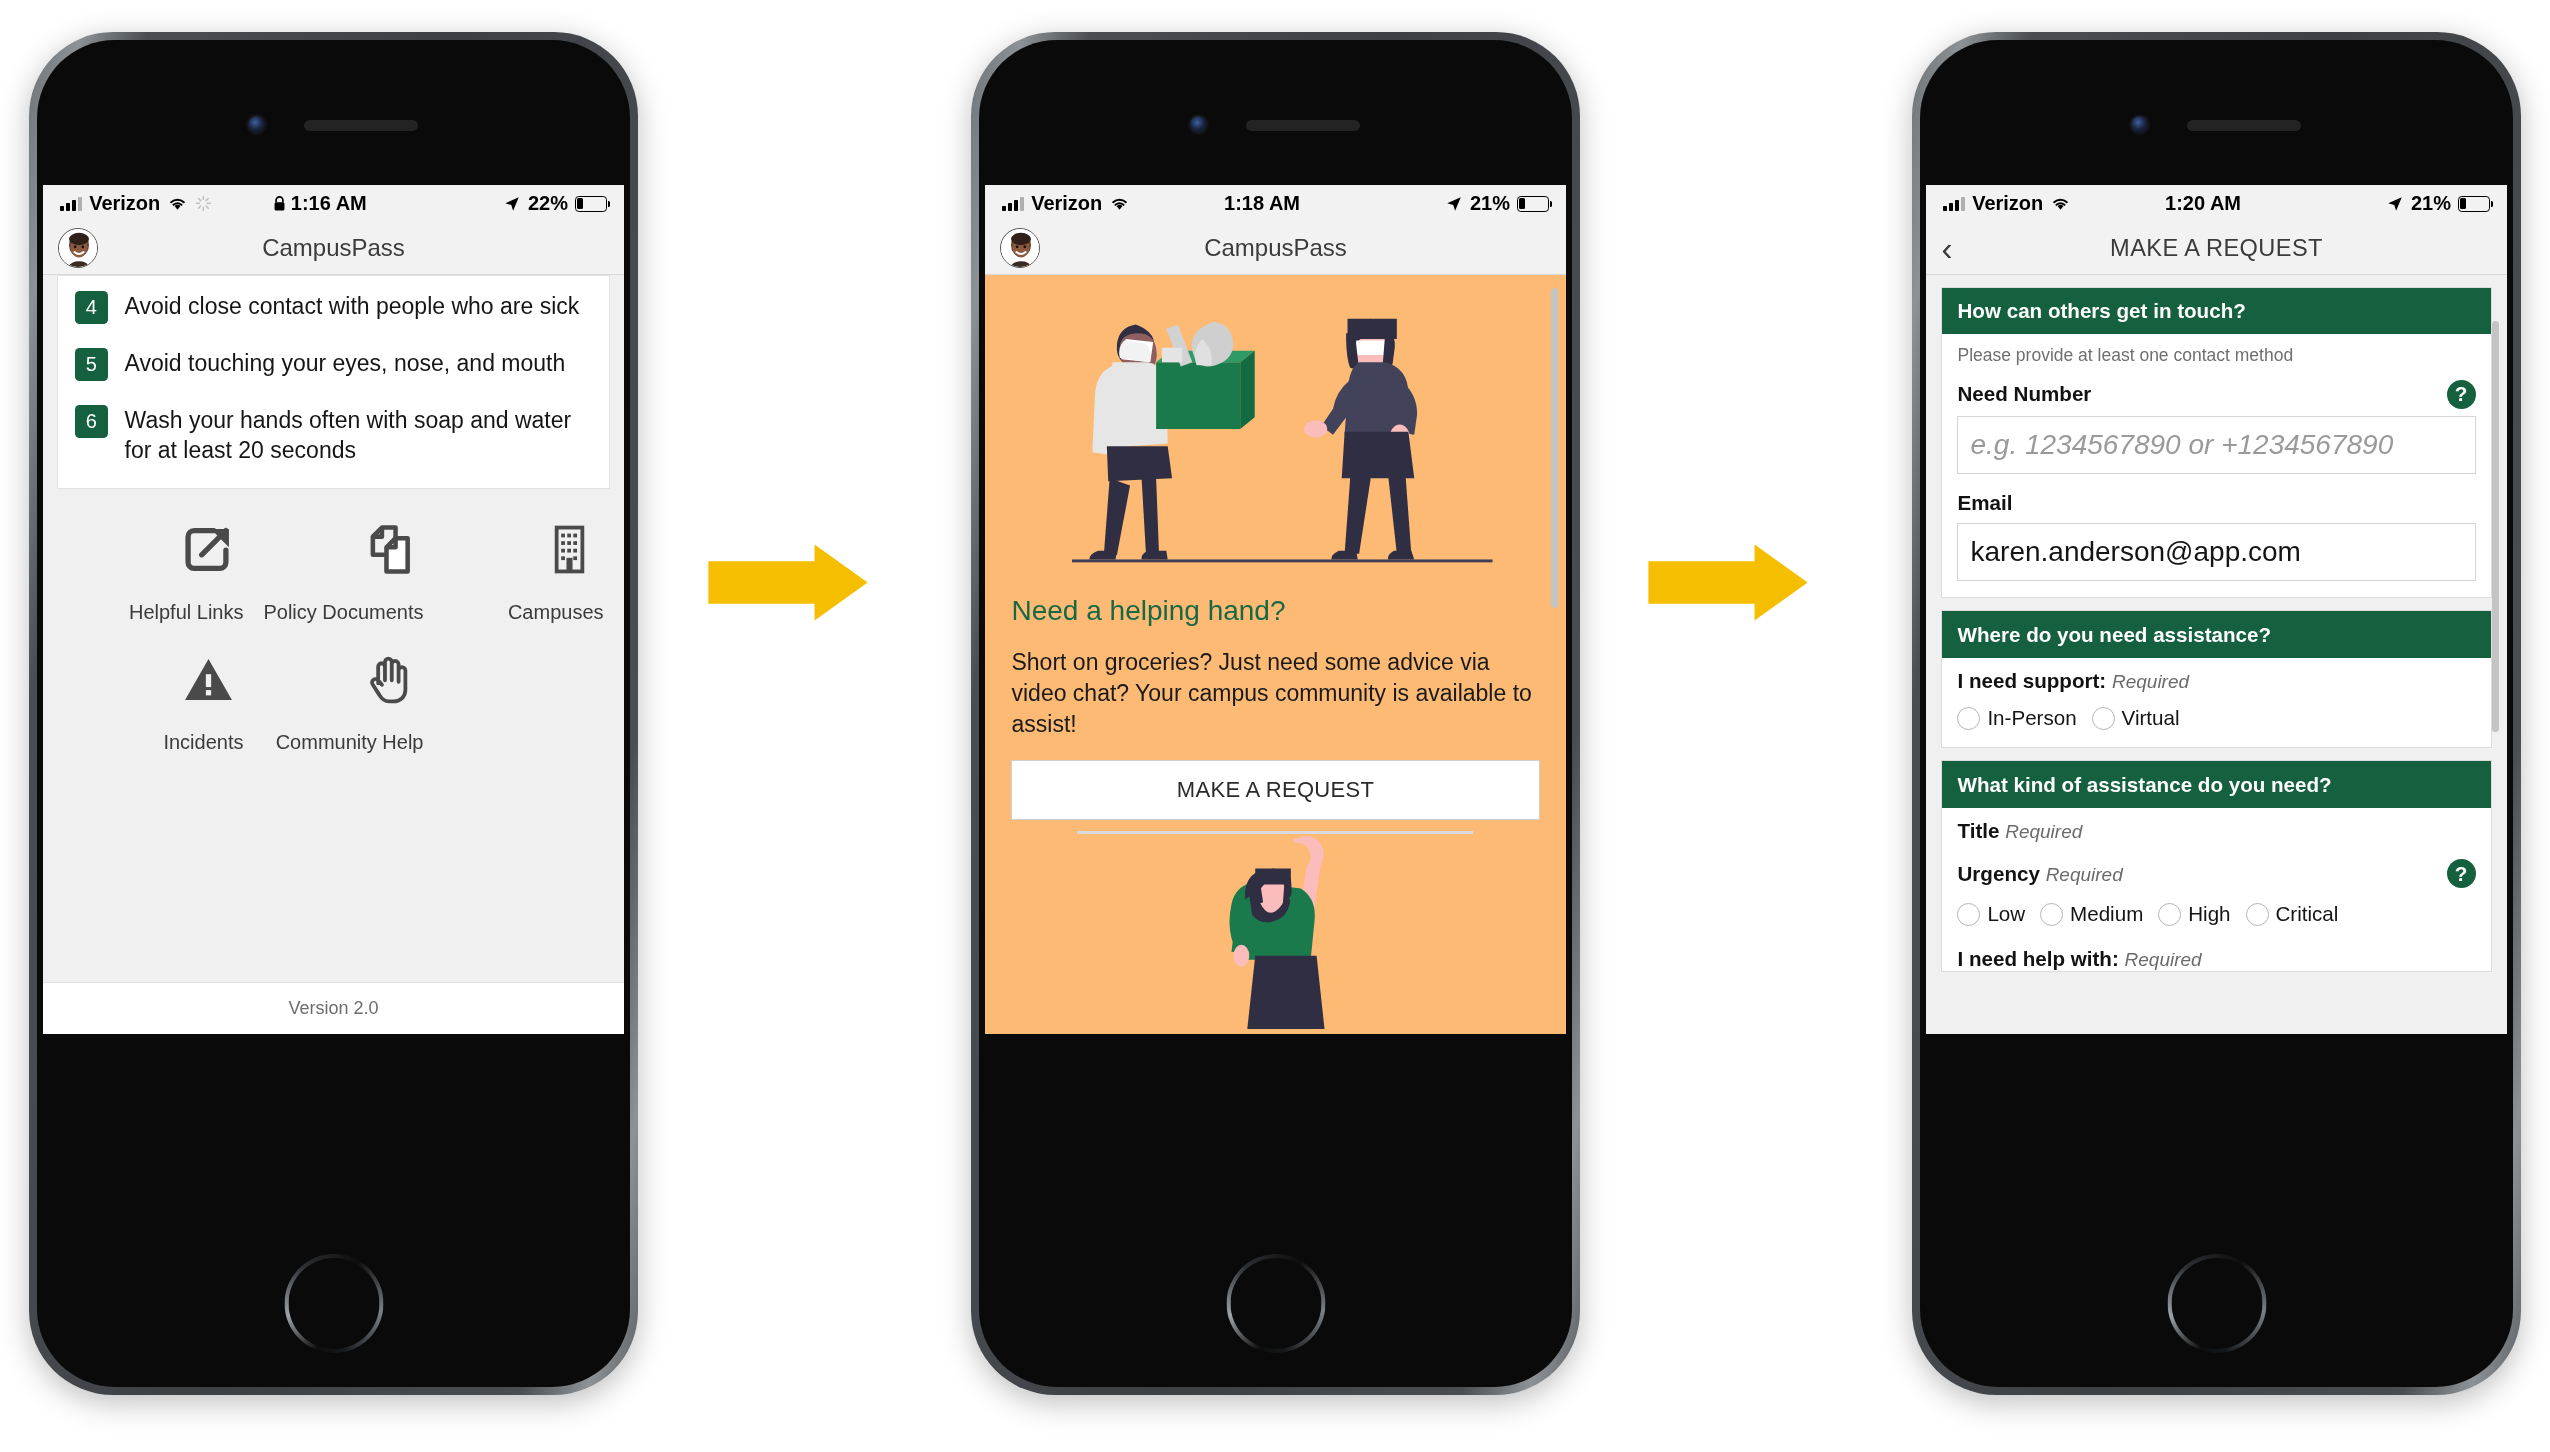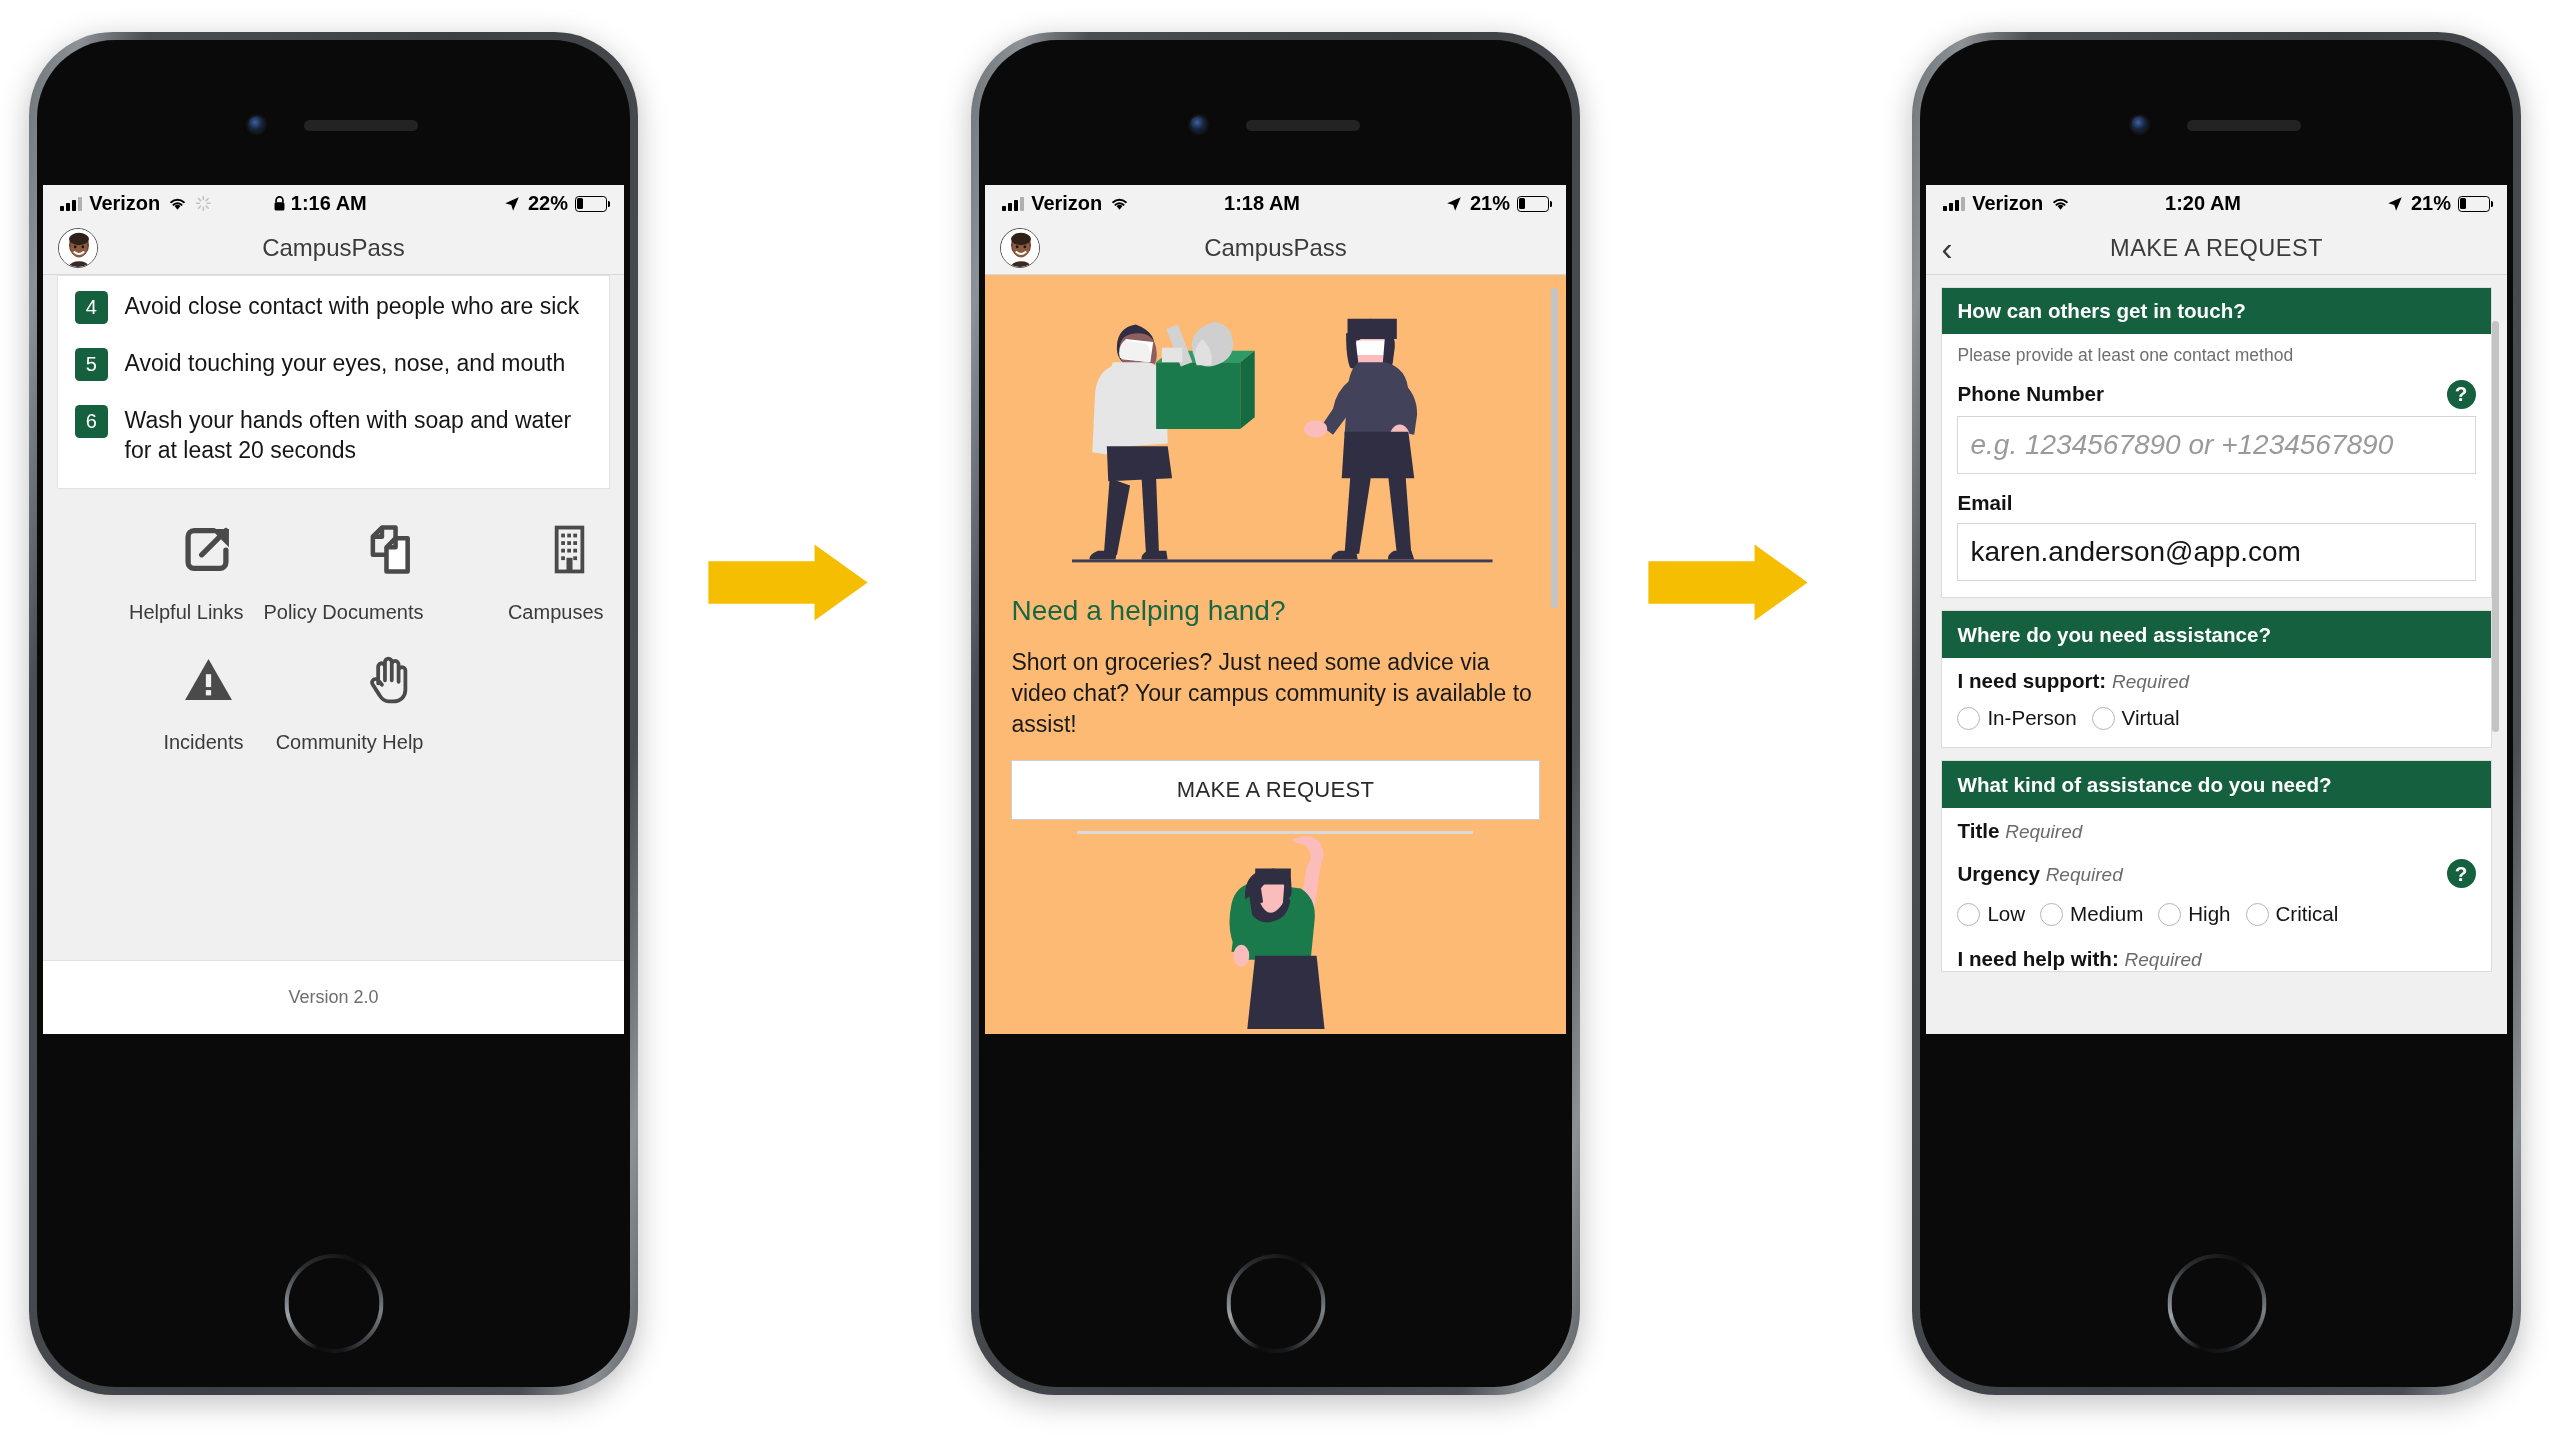--- a/index.html
+++ b/index.html
@@ -132,21 +132,21 @@
   .tip-text { font-size:23px; line-height:1.32; color:#161616; }
 
   .grid-wrap { flex:1; background:#f0f0f0; padding: 26px 20px 0 20px; }
   .grid { display:grid; grid-template-columns: repeat(3,1fr); row-gap: 20px; }
   .gcell { display:flex; flex-direction:column; align-items:flex-end; gap:16px; }
   .gicon { width:69px; height:69px; display:flex; align-items:center; justify-content:center; }
   .glabel { font-size:20px; color:#3b3b3b; text-align:center; line-height:1.26; }
 
   .version {
     background:#fff; border-top:0.8px solid #e0e0e0;
-    text-align:center; font-size:18px; color:#6d6d6d; padding: 26px 0;
+    text-align:center; font-size:18px; color:#6d6d6d; padding: 15px 0;
   }
 
   
   .body2 { height: calc(100% - 90px); background:#fdba74; position:relative; overflow:hidden; }
   .illus1 { display:block; width:100%; height:305px; }
   .sec2 { padding: 15px 26px 0 26px; }
   .h-green { font-size:28px; color:#186844; margin-bottom: 20px; }
   .p-body { font-size:23px; line-height:1.36; color:#1a1a1a; }
   .btn-outline {
     margin-top: 20px; border:0.8px solid #cfcfcf; background:#fff;
@@ -526,21 +526,21 @@
           <div class="page-title">MAKE A REQUEST</div>
         </div>
 
         <div class="body3">
 
           <div class="card3">
             <div class="card-hd">How can others get in touch?</div>
             <div class="card-bd">
               <div class="hint">Please provide at least one contact method</div>
               <div class="fld-row">
-                <div class="fld-label">Phone Number</div>
+                <div class="fld-label">Need Number</div>
                 <div class="qmark">?</div>
               </div>
               <div class="input ph">e.g. 1234567890 or +1234567890</div>
               <div class="fld-row" style="margin-top:16.7px;">
                 <div class="fld-label">Email</div>
               </div>
               <div class="input">karen.anderson@app.com</div>
             </div>
           </div>
 

